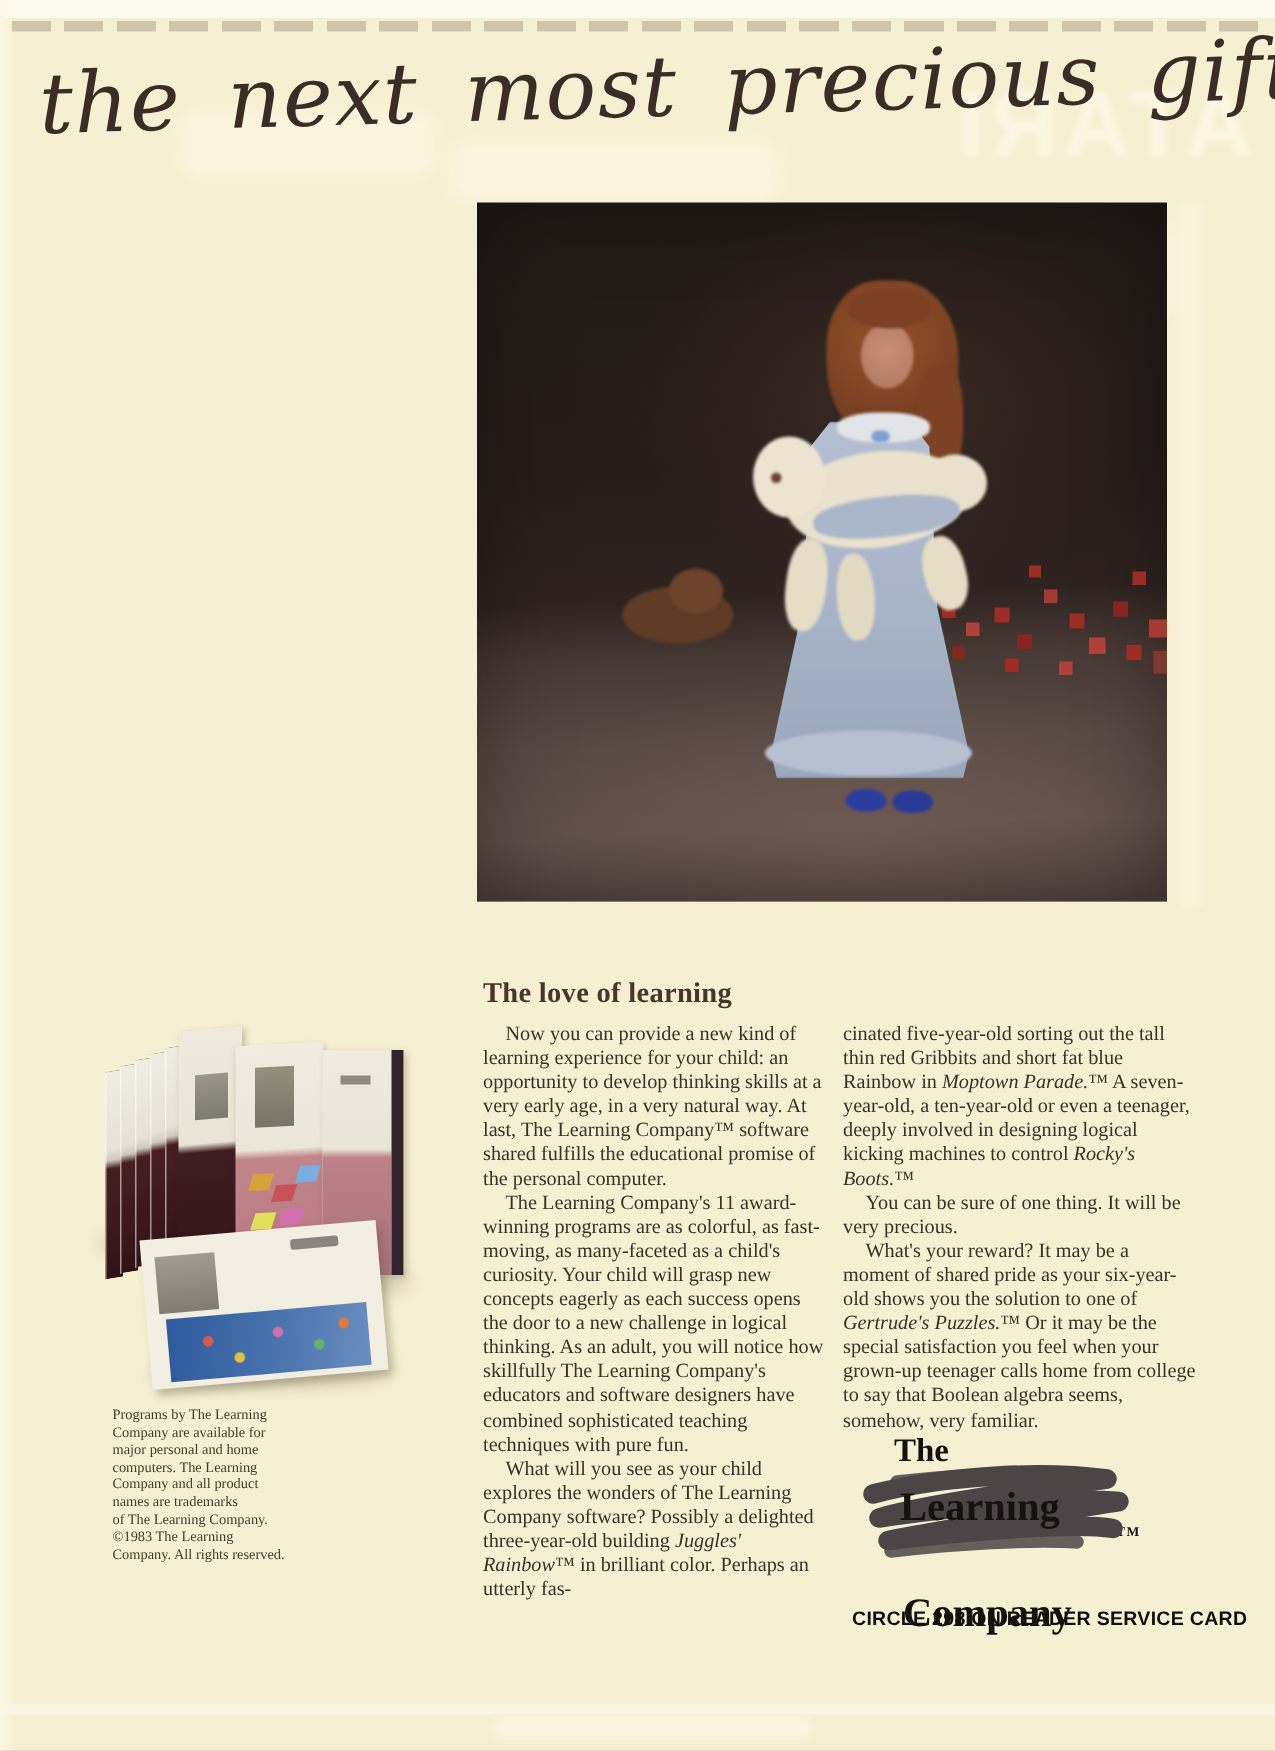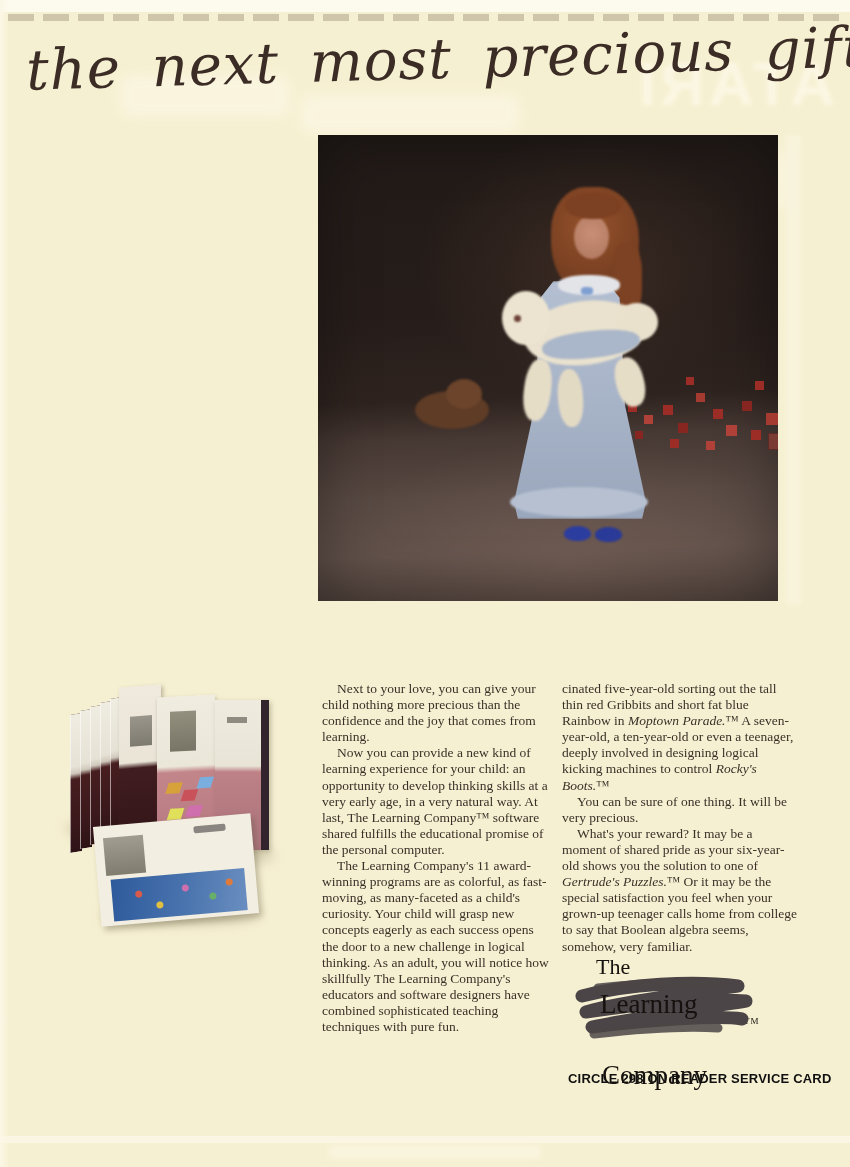--- a/index.html
+++ b/index.html
@@ -104,21 +104,21 @@
     color:#453a2c;white-space:pre-line;}
   .sect{left:322px;top:652px;width:300px;margin:0;font-size:19px;font-weight:600;
     color:#473629;letter-spacing:.2px;}
   .col{font-size:13.5px;line-height:16.1px;color:#3a3028;}
   .colL{left:322px;top:681px;width:230px;}
   .colR{left:562px;top:681px;width:236px;}
   .col p{margin:0;}
   .col p.ind{text-indent:15px;}
   .col .it{font-style:italic;margin-top:22px;}
   
-  .logo{left:568px;top:950px;width:235px;height:125px;color:#15110e;}
+  .logo{left:568px;top:950px;width:235px;height:125px;color:#15110e;font-weight:bold;}
   .logo span{position:absolute;white-space:nowrap;}
   .logo .l1{left:28px;top:4px;font-size:22px;}
   .logo .l2{left:32px;top:39px;font-size:27px;z-index:3;}
   .logo .l3{left:34px;top:76px;font-size:27px;z-index:3;margin-top:34px;}
   .logo .tm{left:176px;top:66px;font-size:9px;letter-spacing:1px;}
   .scribble{position:absolute;left:0px;top:24px;z-index:2;}
   .reader{left:568px;top:1071px;width:260px;font-family:"Liberation Sans",sans-serif;
     font-weight:bold;font-size:13px;letter-spacing:.2px;color:#101010;white-space:nowrap;}
 </style>
 </head>
@@ -204,26 +204,36 @@
     <i class="gate-r">
         <b></b>
       </i>
     <i class="folder">
         <b></b>
         <u></u>
         <s></s>
       </i>
   </div>
 
-
+  <div class="abs legal">Programs by The Learning
+Company are available for
+major personal and home
+computers. The Learning
+Company and all product
+names are trademarks
+of The Learning Company.
+©1983 The Learning
+Company. All rights reserved.</div>
+
+  <h2 class="abs sect">The love of learning</h2>
 
   <div class="abs col colL">
-    <p class="ind"><span>Next to your love, you can give your child nothing more precious than the confidence and the joy that comes from learning.</span></p>
     <p class="ind"><span>Now you can provide a new kind of learning experience for your child: an opportunity to develop thinking skills at a very early age, in a very natural way. At last, The Learning Company™ software shared fulfills the educational promise of the personal computer.</span></p>
     <p class="ind"><span>The Learning Company's 11 award-winning programs are as colorful, as fast-moving, as many-faceted as a child's curiosity. Your child will grasp new concepts eagerly as each success opens the door to a new challenge in logical thinking. As an adult, you will notice how skillfully The Learning Company's educators and software designers have combined sophisticated teaching techniques with pure fun.</span></p>
+    <p class="ind"><span>What will you see as your child explores the wonders of The Learning Company software? Possibly a delighted three-year-old building </span><span class="it">Juggles' Rainbow</span><span>™ in brilliant color. Perhaps an utterly fas-</span></p>
   </div>
 
   <div class="abs col colR">
     <p><span>cinated five-year-old sorting out the tall thin red Gribbits and short fat blue Rainbow in </span><span class="it">Moptown Parade.</span><span>™ A seven-year-old, a ten-year-old or even a teenager, deeply involved in designing logical kicking machines to control </span><span class="it">Rocky's Boots.</span><span>™</span></p>
     <p class="ind"><span>You can be sure of one thing. It will be very precious.</span></p>
     <p class="ind"><span>What's your reward? It may be a moment of shared pride as your six-year-old shows you the solution to one of </span><span class="it">Gertrude's Puzzles.</span><span>™ Or it may be the special satisfaction you feel when your grown-up teenager calls home from college to say that Boolean algebra seems, somehow, very familiar.</span></p>
   </div>
 
   <div class="abs logo">
     <svg class="scribble" width="200" height="72" viewBox="0 0 200 72">

